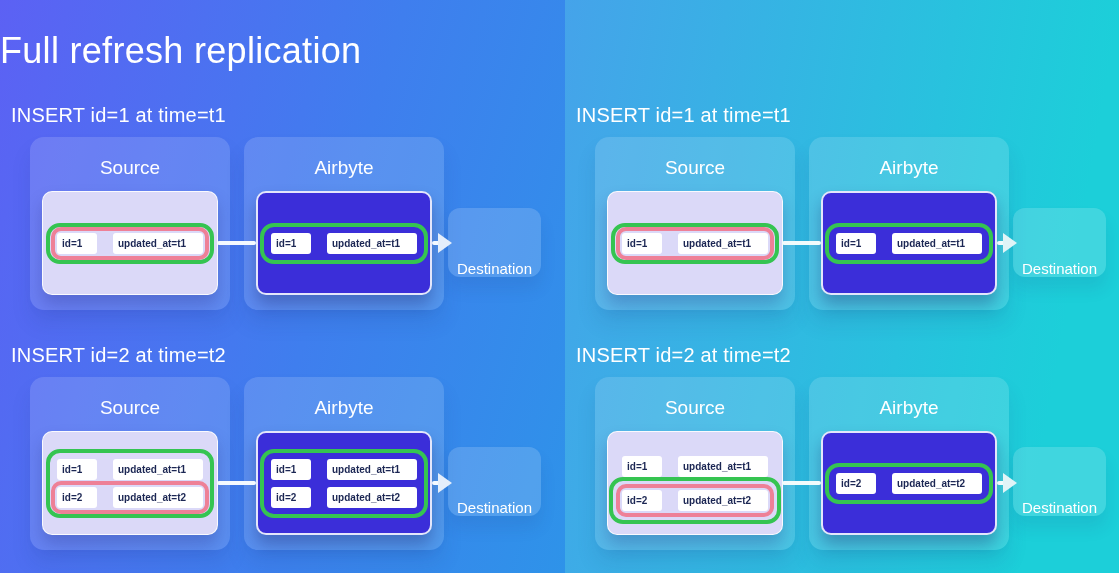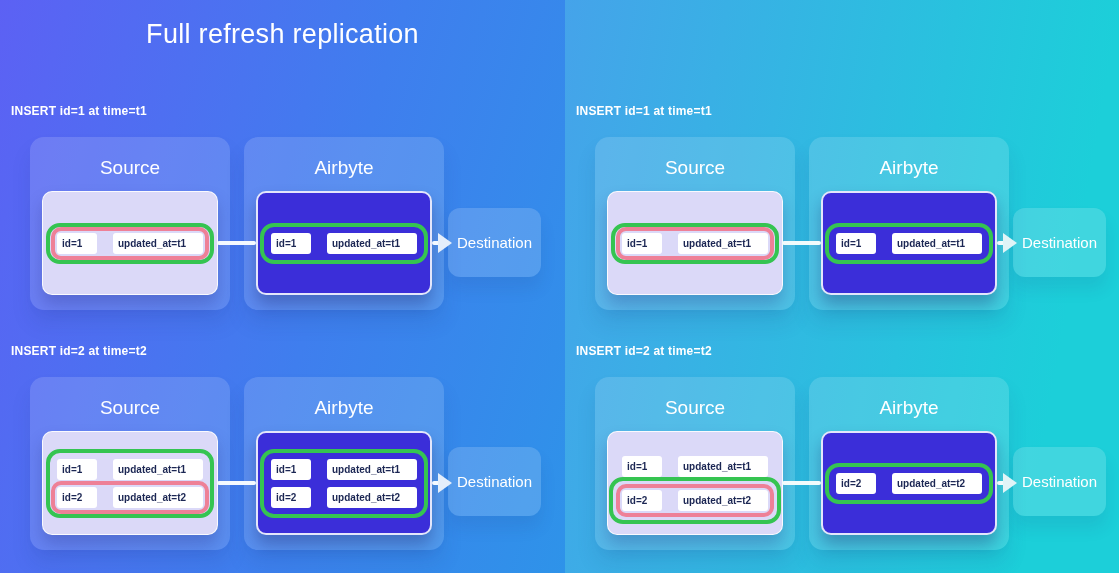--- a/index.html
+++ b/index.html
@@ -4,25 +4,25 @@
 <style>
   html,body{margin:0;padding:0;background:#222;}
   .stage{
     position:relative;width:1119px;height:573px;overflow:hidden;
     font-family:"Liberation Sans",sans-serif;
   }
   .panel{position:absolute;top:0;height:573px;}
   .panel-left{background:linear-gradient(107deg,var(--lbgA) 0%, #3f7eee 55%, var(--lbgB) 100%);}
   .panel-right{background:linear-gradient(100deg,var(--rbgA) 0%, var(--rbgB) 85%);}
   .title{
-    position:absolute;top:19px;left:0;width:100%;text-align:center;
-    color:#fff;font-size:27px;font-weight:500;letter-spacing:.3px;
+    position:absolute;top:30px;left:0;width:100%;text-align:left;
+    color:#fff;font-size:36px;font-weight:500;letter-spacing:.3px;
   }
   .insert-label{
-    position:absolute;left:11px;color:#fff;font-size:12px;font-weight:700;
+    position:absolute;left:11px;color:#fff;font-size:20px;font-weight:400;
     letter-spacing:.2px;
   }
   .card{
     position:absolute;width:200px;height:173px;border-radius:14px;
     background:rgba(255,255,255,0.14);
     box-shadow:0 14px 20px rgba(25,45,120,0.10);
   }
   .card-title{
     position:absolute;top:20px;left:0;width:100%;text-align:center;
     color:#fff;font-size:19px;
@@ -60,21 +60,21 @@
     background:#fff;border-radius:3px;color:var(--cellText);
     font-weight:700;font-size:10px;line-height:11px;padding:5px 5px;
     white-space:nowrap;box-sizing:content-box;
   }
   .cell-id{min-width:30px;}
   .cell-upd{min-width:80px;}
   .dest-card{
     position:absolute;width:93px;height:69px;border-radius:12px;
     background:rgba(255,255,255,0.16);
     box-shadow:0 12px 16px rgba(25,45,120,0.10);
-    display:flex;align-items:center;justify-content:center;
+    display:flex;align-items:flex-end;justify-content:center;
   }
   .dest-label{color:#fff;font-size:15px;}
   .link{position:absolute;height:4px;border-radius:2px;background:var(--line);}
   .arrow-head{
     position:absolute;width:0;height:0;
     border-top:10px solid transparent;border-bottom:10px solid transparent;
     border-left:14px solid var(--arrow);
   }
 </style>
 </head>

